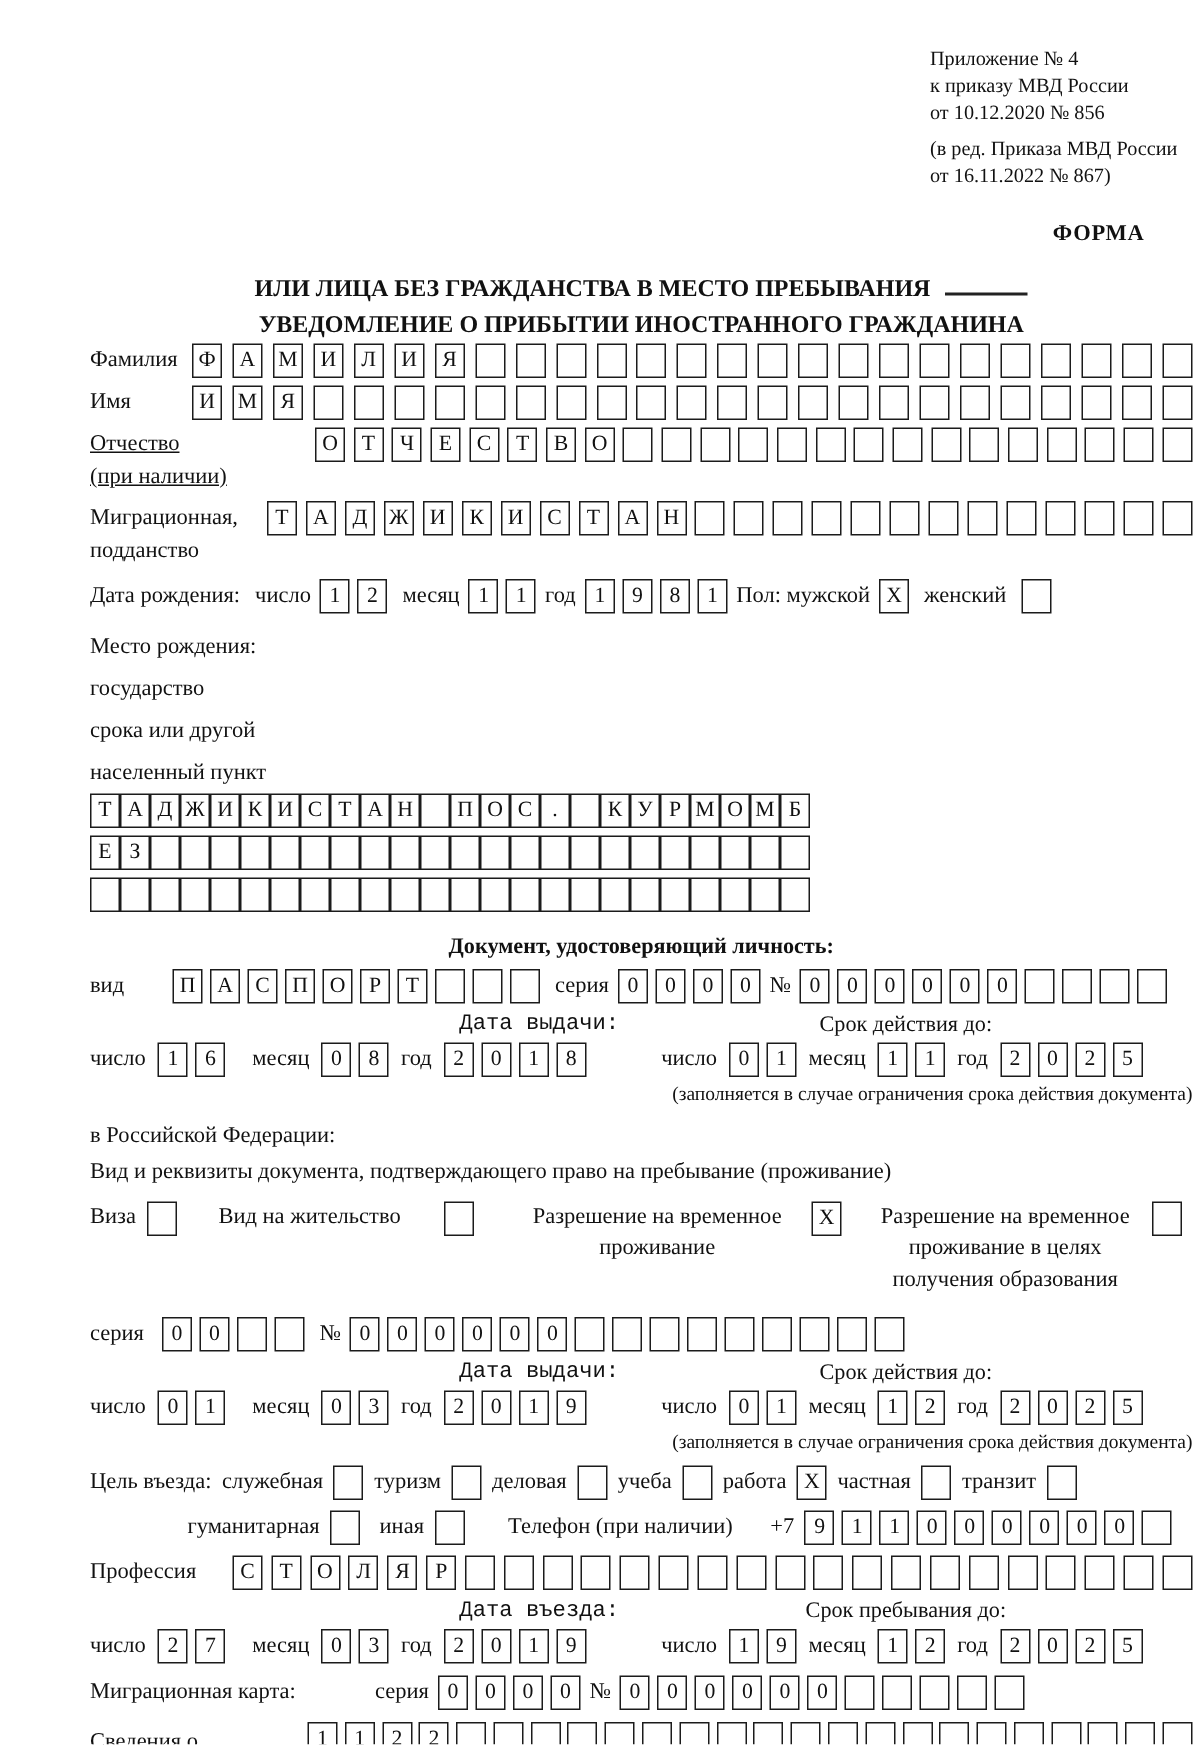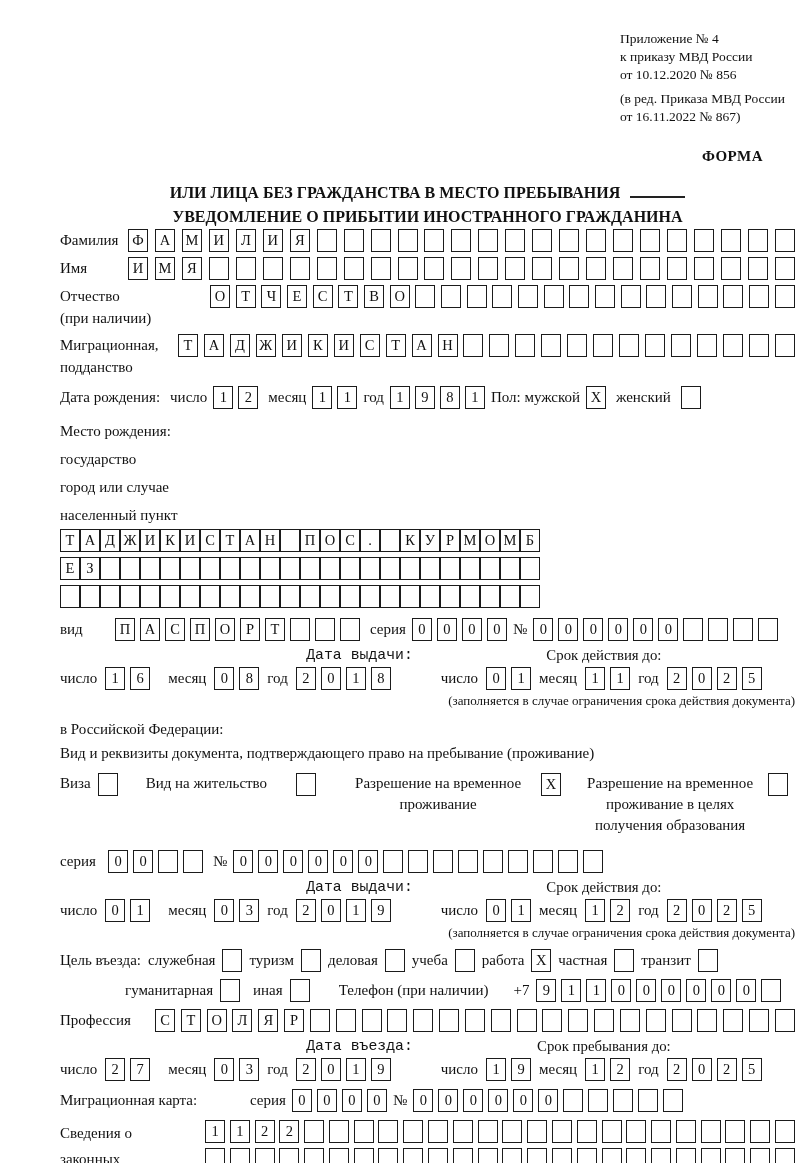--- a/index.html
+++ b/index.html
@@ -22,21 +22,21 @@
   .lbl { font-size:15px; flex:none; }
   .lbl2 { font-size:15px; line-height:22px; flex:none; }
   .cells { display:flex; gap:5px; align-items:center; }
   .cells.fill { flex:1; justify-content:space-between; gap:0; }
   .cell {
     width:20px; height:23px; border:1.7px solid #1b1b1b; box-sizing:border-box;
     display:flex; align-items:center; justify-content:center;
     font-size:14.5px; flex:none; background:#fff;
   }
   .w68 { width:68px; }
-  .w150 { width:150px; }
+  .w150 { width:150px;text-decoration:underline; }
   .w118 { width:118px; }
   .w145 { width:145px; }
   .gapL { margin-left:10px; }
   .gapS { margin-left:6px; }
   
   .center-bold { text-align:center; font-weight:bold; font-size:14.8px; margin:10px 0 6px 0; }
   
   .dates { margin-top:6px; }
   .dates .hdrs { display:flex; font-size:14.8px; }
   .dates .h1 { width:48%; text-align:right;font-family:Liberation Mono, monospace; }
@@ -232,21 +232,21 @@
     <span class="lbl gapL">женский</span>
     <span class="cells gapL">
         <span class="cell"></span>
       </span>
   </div>
 
   <div class="row top" style="margin-top:8px;flex-direction:column;">
     <span class="lbl2 w145" style="line-height:28px;">
       <div>Место рождения:</div>
       <div>государство</div>
-      <div>город или случае</div>
+      <div>срока или другой</div>
       <div>населенный пункт</div>
     </span>
     <span class="stack">
       <span class="cells fill">
           <span class="cell">Т</span>
           <span class="cell">А</span>
           <span class="cell">Д</span>
           <span class="cell">Ж</span>
           <span class="cell">И</span>
           <span class="cell">К</span>
@@ -317,20 +317,21 @@
           <span class="cell"></span>
           <span class="cell"></span>
           <span class="cell"></span>
           <span class="cell"></span>
           <span class="cell"></span>
           <span class="cell"></span>
         </span>
     </span>
   </div>
 
+  <div class="center-bold">Документ, удостоверяющий личность:</div>
   <div class="row">
     <span class="lbl" style="width:55px;">вид</span>
     <span class="cells">
         <span class="cell">П</span>
         <span class="cell">А</span>
         <span class="cell">С</span>
         <span class="cell">П</span>
         <span class="cell">О</span>
         <span class="cell">Р</span>
         <span class="cell">Т</span>

